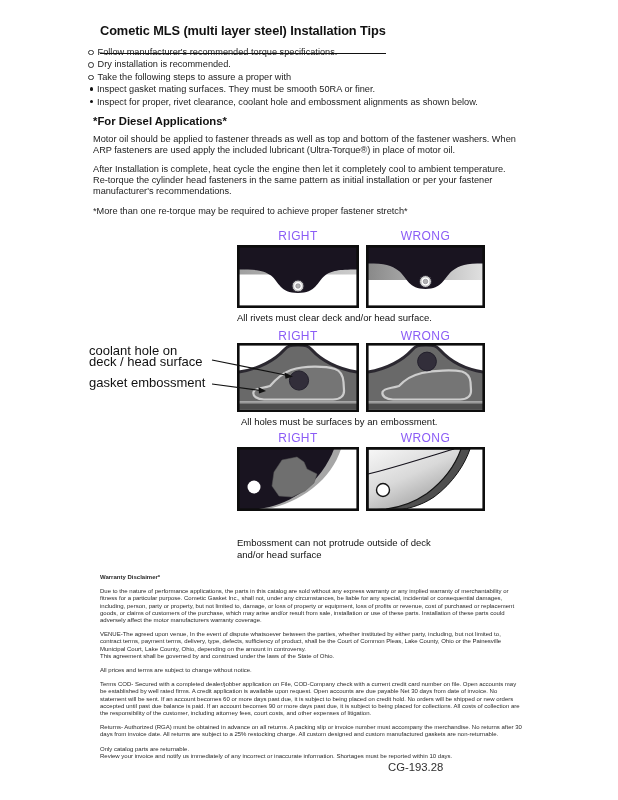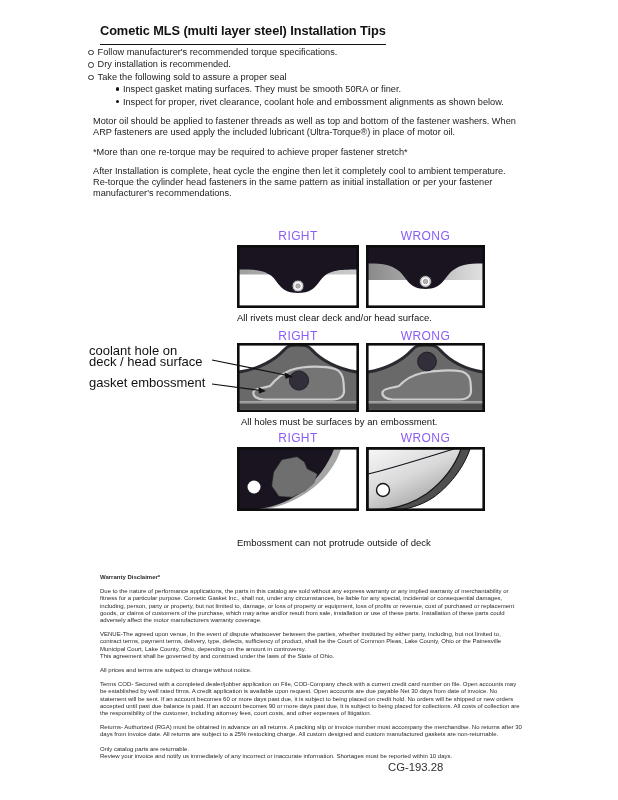--- a/index.html
+++ b/index.html
@@ -1,25 +1,25 @@
 <!DOCTYPE html>
 <html><head>
 <meta charset="utf-8">
 <style>
   html,body{margin:0;padding:0;background:#ffffff;}
   .page{position:relative;width:618px;height:800px;background:#ffffff;overflow:hidden;
         font-family:"Liberation Sans",sans-serif;color:#1c1c1c;}
 
   .title{position:absolute;left:100px;top:23px;margin:0;font-size:12.8px;font-weight:bold;
-         letter-spacing:-0.1px;border-bottom:1.6px solid #111;padding-bottom:6px;color:#111;}
+         letter-spacing:-0.1px;border-bottom:1.6px solid #111;padding-bottom:15px;color:#111;}
 
   .tips{position:absolute;left:88px;top:46px;width:432px;font-size:9.2px;color:#1c1c1c;}
   .tip{display:flex;line-height:12.4px;}
   .marker-o{width:3.6px;height:3.6px;border:1px solid #333;border-radius:50%;margin:3.8px 4px 0 0;flex:none;}
-  .tip.sub{margin-left:28px;}
+  .tip.sub{margin-left:2px;}
   .marker-f{width:3.4px;height:3.4px;background:#111;border-radius:50%;margin:4.2px 3.5px 0 0;flex:none;}
 
   .diesel{position:absolute;left:93px;top:116px;width:428px;font-size:9.2px;line-height:10.8px;}
   .diesel-heading{font-size:11.3px;font-weight:bold;margin:0 0 7px 0;color:#111;}
   .diesel p{margin:0 0 9px 0;}
 
   .fig-label{position:absolute;font-size:12px;letter-spacing:0.4px;text-align:center;color:#8b5cf6;}
   .figbox{position:absolute;}
   .figbox svg{display:block;width:100%;height:100%;}
   .caption{position:absolute;font-size:9.5px;color:#111;}
@@ -44,36 +44,37 @@
     <div class="tip">
       <span class="marker-o"></span>
       <span>Follow manufacturer's recommended torque specifications.</span>
     </div>
     <div class="tip">
       <span class="marker-o"></span>
       <span>Dry installation is recommended.</span>
     </div>
     <div class="tip">
       <span class="marker-o"></span>
-      <span>Take the following sold to assure a proper seal</span>
+      <span>Take the following steps to assure a proper with</span>
     </div>
     <div class="tip sub">
       <span class="marker-f"></span>
       <span>Inspect gasket mating surfaces.  They must be smooth 50RA or finer.</span>
     </div>
     <div class="tip sub">
       <span class="marker-f"></span>
       <span>Inspect for proper, rivet clearance, coolant hole and embossment alignments as shown below.</span>
     </div>
   </div>
 
   <div class="diesel">
+    <div class="diesel-heading">*For Diesel Applications*</div>
     <p>Motor oil should be applied to fastener threads as well as top and bottom of the fastener washers. When ARP fasteners are used apply the included lubricant (Ultra-Torque®) in place of motor oil.</p>
+    <p>After Installation is complete, heat cycle the engine then let it completely cool to ambient temperature. Re-torque the cylinder head fasteners in the same pattern as initial installation or per your fastener manufacturer's recommendations.</p>
     <p>*More than one re-torque may be required to achieve proper fastener stretch*</p>
-    <p>After Installation is complete, heat cycle the engine then let it completely cool to ambient temperature. Re-torque the cylinder head fasteners in the same pattern as initial installation or per your fastener manufacturer's recommendations.</p>
   </div>
 
   <div class="fig-label" style="left:237px;top:229px;width:122px;">RIGHT</div>
   <div class="fig-label" style="left:366px;top:229px;width:119px;">WRONG</div>
 
   <div class="figbox" style="left:237px;top:245px;width:122px;height:63px;">
     <svg viewBox="0 0 122 63">
       <defs>
         <linearGradient id="grad-f1r" x1="0" y1="0" x2="1" y2="0">
           <stop offset="0" stop-color="#a0a0a0"></stop>
@@ -184,20 +185,21 @@
       <path d="M2,2 L104,2 C99,17 87,36 68,50 C54,59.5 38,63 24,64 L2,64 Z" fill="#4f4f4f" stroke="#141414" stroke-width="1"></path>
       <path d="M2,2 L95,2 C90,16 79,33 61,46.5 C48,55.5 33,60.5 20,62 L2,63 Z" fill="url(#grad-f3w)" stroke="#141414" stroke-width="1.1"></path>
       <path d="M2,27 C28,21 58,11 88,2" fill="none" stroke="#15121c" stroke-width="1.2"></path>
       <circle cx="17" cy="43" r="6.5" fill="#ffffff" stroke="#141414" stroke-width="1.4"></circle>
       <rect x="1.3" y="1.3" width="116.4" height="61.4" fill="none" stroke="#0d0d0d" stroke-width="2.6"></rect>
     </svg>
   </div>
 
   <div class="caption" style="left:237px;top:515px;line-height:11.5px;margin-top:22px;">
     <div>Embossment can not protrude outside of deck</div>
+    <div>and/or head surface</div>
   </div>
 
   <div class="legal">
     <div class="legal-heading">Warranty Disclaimer*</div>
     <p>Due to the nature of performance applications, the parts in this catalog are sold without any express warranty or any implied warranty of merchantability or fitness for a particular purpose.  Cometic Gasket Inc., shall not, under any circumstances, be liable for any special, incidental or consequential damages, including, person, party or property, but not limited to, damage, or loss of property or equipment, loss of profits or revenue, cost of purchased or replacement goods, or claims of customers of the purchase, which may arise and/or result from sale, installation or use of these parts.  Installation of these parts could adversely affect the motor manufacturers warranty coverage.</p>
     <p class="nogap">VENUE-The agreed upon venue, In the event of dispute whatsoever between the parties, whether instituted by either party, including, but not limited to, contract terms, payment terms, delivery, type, defects, sufficiency of product, shall be the Court of Common Pleas, Lake County, Ohio or the Painesville Municipal Court, Lake County, Ohio, depending on the amount in controversy.</p>
     <p>This agreement shall be governed by and construed under the laws of the State of Ohio.</p>
     <p>All prices and terms are subject to change without notice.</p>
     <p>Terms COD- Secured with a completed dealer/jobber application on File, COD-Company check with a current credit card number on file.  Open accounts may be established by well rated firms.  A credit application is available upon request.  Open accounts are due payable Net 30 days from date of invoice.  No statement will be sent.  If an account becomes 60 or more days past due, it is subject to being placed on credit hold.  No orders will be shipped or new orders accepted until past due balance is paid.  If an account becomes 90 or more days past due, it is subject to being placed for collections.  All costs of collection are the responsibility of the customer, including attorney fees, court costs, and other expenses of litigation.</p>
     <p>Returns- Authorized (RGA) must be obtained in advance on all returns.  A packing slip or invoice number must accompany the merchandise.  No returns after 30 days from invoice date.  All returns are subject to a 25% restocking charge.  All custom designed and custom manufactured gaskets are non-returnable.</p>

